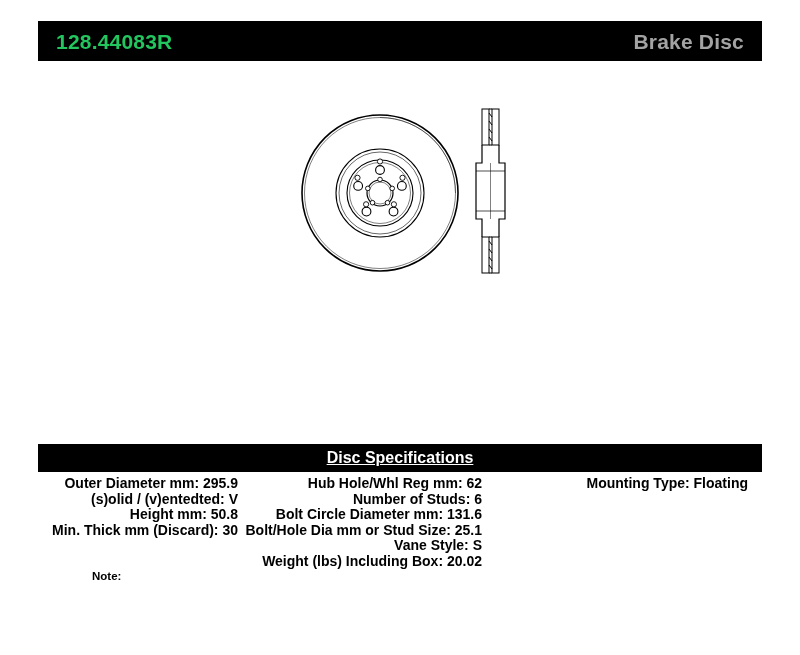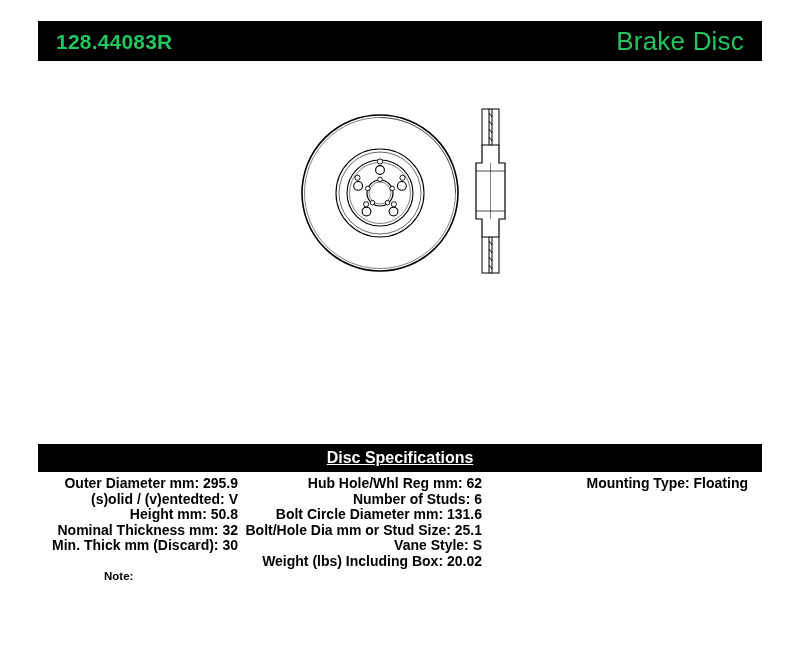--- a/index.html
+++ b/index.html
@@ -31,23 +31,23 @@
     padding: 0 18px;
   }
   .part-number {
     color: #22c55e;
     font-size: 21px;
     font-weight: bold;
     letter-spacing: 0.2px;
     line-height: 1;
   }
   .product-type {
-    color: #22c55e;
-    font-size: 26px;
-    font-weight: normal;
+    color: #a3a3a3;
+    font-size: 21px;
+    font-weight: bold;
     letter-spacing: 0.2px;
     line-height: 1;
   }
 
   
   .drawing-area {
     position: absolute;
     left: 38px;
     top: 75px;
     width: 724px;
@@ -113,21 +113,21 @@
     width: 230px;
     text-align: right;
   }
   .spec-line {
     line-height: 15.5px;
     white-space: nowrap;
   }
 
   .note {
     position: absolute;
-    left: 104px;
+    left: 92px;
     top: 570px;
     font-size: 11.5px;
     font-weight: bold;
   }
 
   svg { display: block; }
 </style>
 </head>
 <body>
 
@@ -222,21 +222,20 @@
 <div class="specs-bar">
   <span class="specs-bar-title">Disc Specifications</span>
 </div>
 
 <div class="specs-body">
 
   <div class="col col-left">
     <div class="spec-line">Outer Diameter mm: 295.9</div>
     <div class="spec-line">(s)olid / (v)entedted: V</div>
     <div class="spec-line">Height mm: 50.8</div>
-    <div class="spec-line">Nominal Thickness mm: 32</div>
     <div class="spec-line">Min. Thick mm (Discard): 30</div>
   </div>
 
   <div class="col col-mid">
     <div class="spec-line">Hub Hole/Whl Reg mm: 62</div>
     <div class="spec-line">Number of Studs: 6</div>
     <div class="spec-line">Bolt Circle Diameter mm: 131.6</div>
     <div class="spec-line">Bolt/Hole Dia mm or Stud Size: 25.1</div>
     <div class="spec-line">Vane Style: S</div>
     <div class="spec-line">Weight (lbs) Including Box: 20.02</div>

